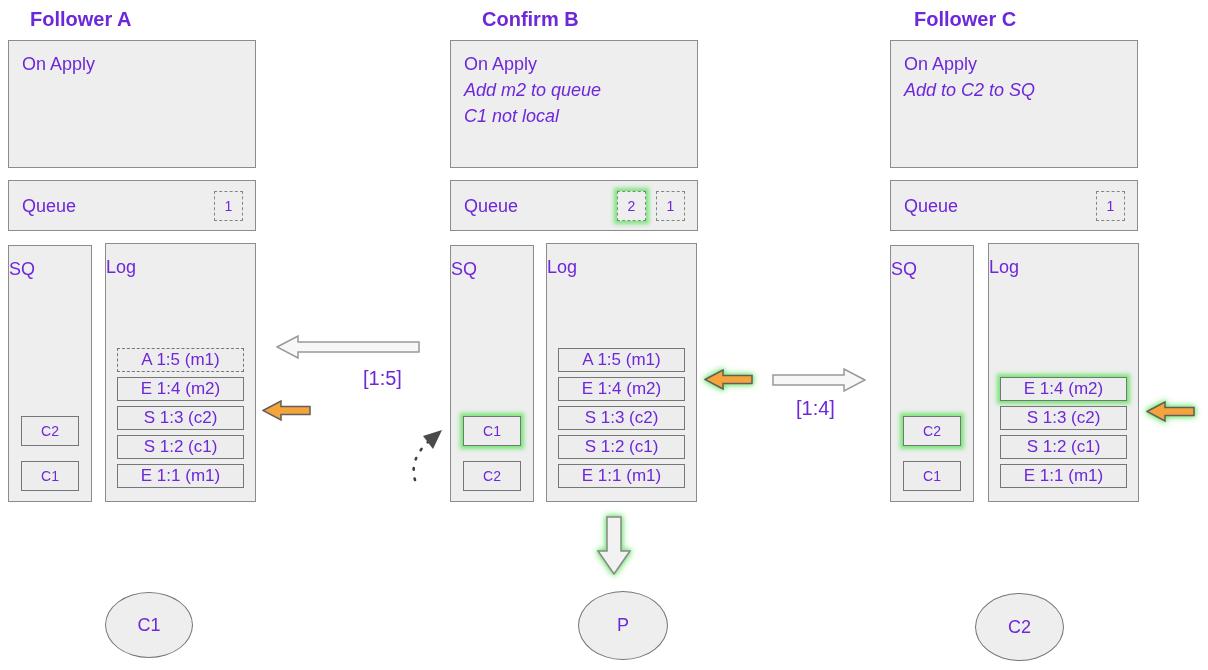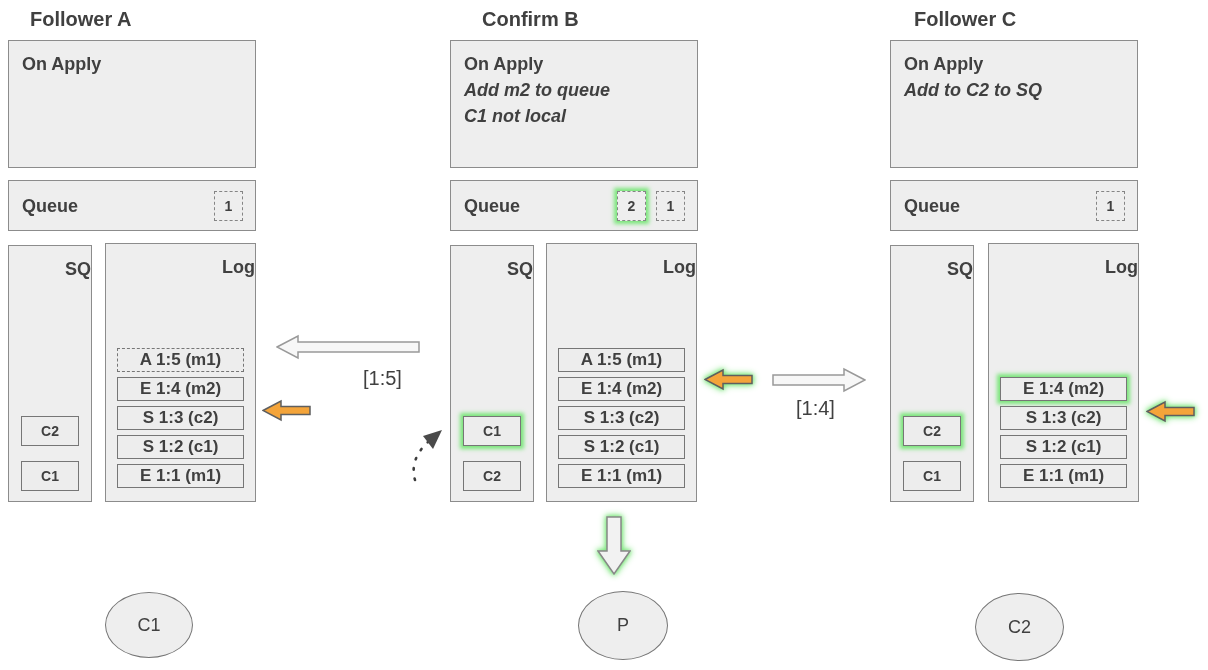--- a/index.html
+++ b/index.html
@@ -1,26 +1,26 @@
 <!DOCTYPE html>
 <html><head>
 <meta charset="utf-8">
 <style>
   html,body{margin:0;padding:0;background:#fff;}
   #stage{position:relative;width:1208px;height:670px;background:#ffffff;overflow:hidden;
-         font-family:"Liberation Sans",sans-serif;color:#404040;}
+         font-family:"Liberation Sans",sans-serif;color:#6d28d9;}
   .title{position:absolute;font-weight:bold;font-size:20px;}
-  .box{position:absolute;background:#eeeeee;border:1.5px solid #8c8c8c;box-sizing:border-box;font-weight:bold;}
+  .box{position:absolute;background:#eeeeee;border:1.5px solid #8c8c8c;box-sizing:border-box;}
   .on-apply{padding:10px 13px;font-size:18px;line-height:26px;}
   .note{font-style:italic;}
   .queue-label{position:absolute;left:13px;top:50%;transform:translateY(-50%);font-size:18px;}
   .queue-items{position:absolute;right:12px;top:50%;transform:translateY(-50%);display:flex;gap:10px;}
   .queue-item{width:29px;height:30px;border:1.5px dashed #858585;background:#eeeeee;
               display:flex;align-items:center;justify-content:center;font-size:14px;box-sizing:border-box;}
-  .panel-title{text-align:right;padding-top:13px;font-size:18px;}
+  .panel-title{text-align:left;padding-top:13px;font-size:18px;}
   .sq-items{position:absolute;left:12px;right:12px;bottom:10px;display:flex;flex-direction:column;gap:15px;}
   .sq-item{height:30px;border:1.5px solid #767676;background:#ededed;display:flex;align-items:center;
            justify-content:center;font-size:14px;box-sizing:border-box;}
   .log-entries{position:absolute;left:11px;right:11px;bottom:13px;display:flex;flex-direction:column;gap:5px;}
   .log-entry{height:24px;border:1.5px solid #767676;background:#ededed;display:flex;align-items:center;
              justify-content:center;font-size:17px;box-sizing:border-box;white-space:nowrap;}
   .log-entry.dashed{border-style:dashed;}
   .glow{box-shadow:0 0 4px 3px #7be67b;}
   svg.glow{box-shadow:none;filter:drop-shadow(0 0 2px #7be67b) drop-shadow(0 0 3px #86e986);}
   .ellipse{position:absolute;border-radius:50%;border:1.5px solid #767676;background:#eeeeee;

